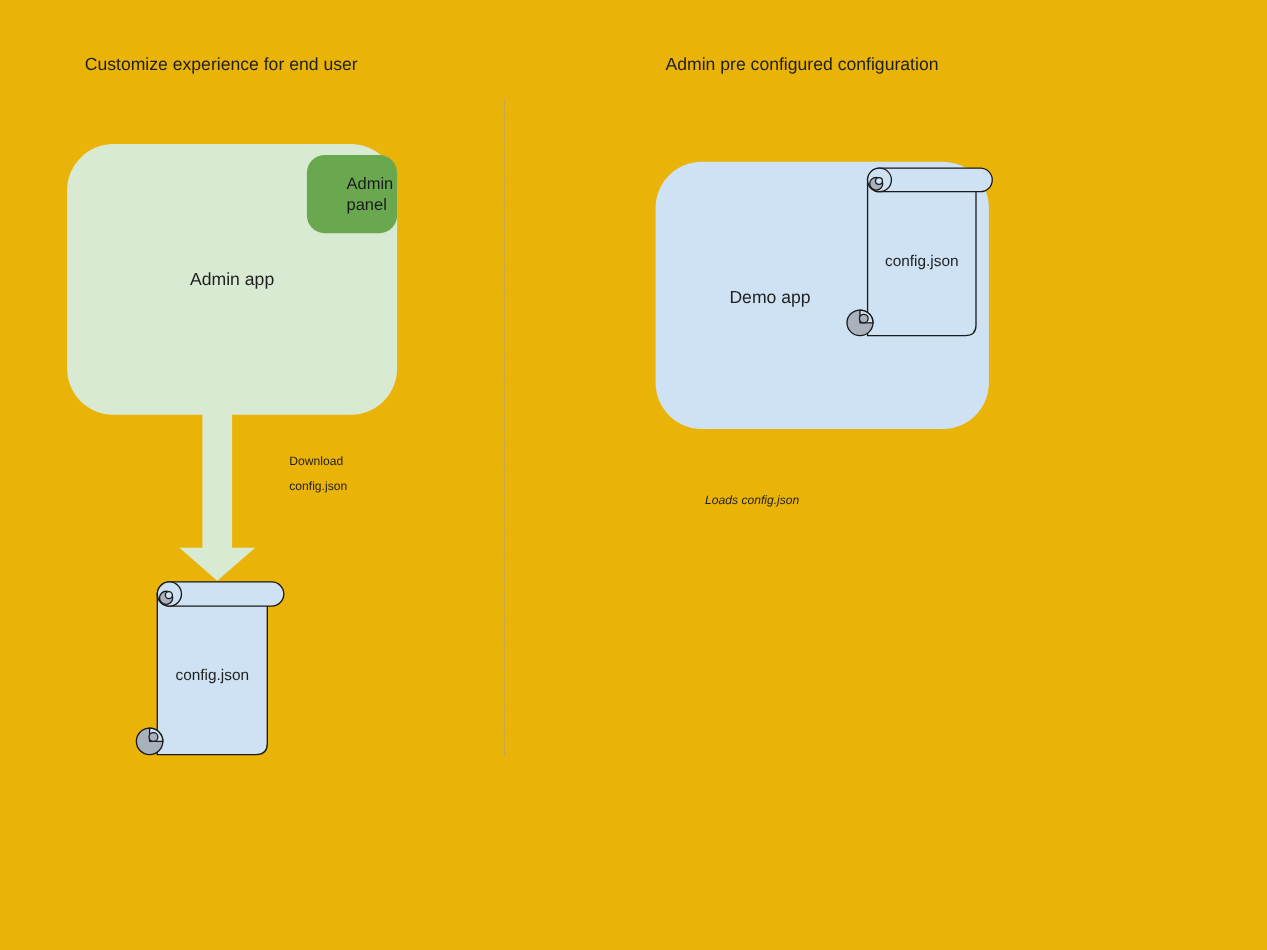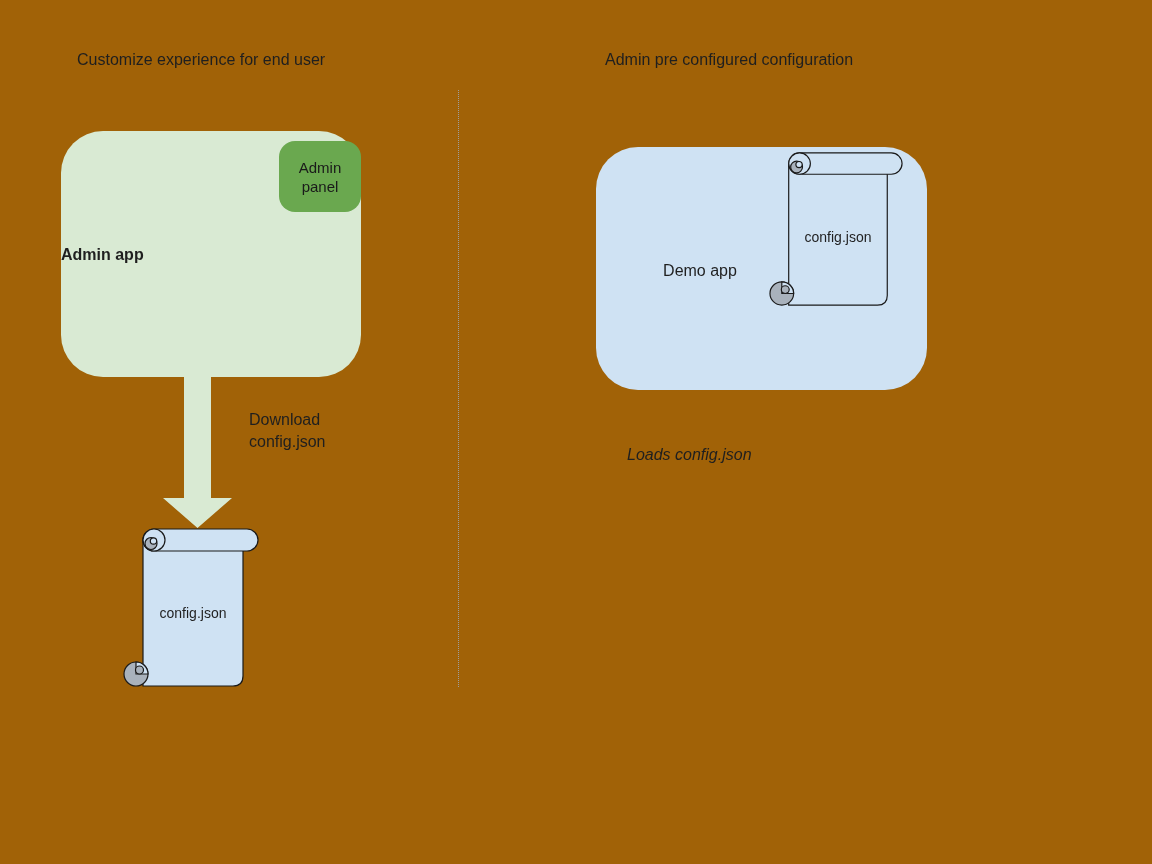--- a/index.html
+++ b/index.html
@@ -7,46 +7,46 @@
     --green:#6aa84f;
     --light-blue:#cfe2f3;
     --curl-gray:#a9b2bc;
     --outline:#1a1a1a;
     --text:#1f1f1f;
     --divider:#9e9e9e;
   }
   *{margin:0;padding:0;box-sizing:border-box;}
   html,body{background:#ffffff;}
   body{font-family:"Liberation Sans","DejaVu Sans",sans-serif;color:var(--text);}
-  .canvas{position:relative;width:1152px;height:864px;background:#a16207;overflow:hidden;}
+  .canvas{position:relative;width:1152px;height:864px;background:#eab308;overflow:hidden;}
 
   .panel-title{position:absolute;font-size:16px;line-height:20px;color:var(--text);}
   .title-left{left:77px;top:50px;}
   .title-right{left:605px;top:50px;}
 
   .divider{position:absolute;left:458px;top:90px;height:597px;width:0;
            border-left:1px dotted var(--divider);}
 
   .admin-app{position:absolute;left:61px;top:131px;width:300px;height:246px;
              background:var(--light-green);border-radius:42px;}
-  .admin-app-label{position:absolute;left:0;top:114px;width:100%;text-align:left;
-                   font-size:16px;line-height:20px;font-weight:bold;}
+  .admin-app-label{position:absolute;left:0;top:114px;width:100%;text-align:center;
+                   font-size:16px;line-height:20px;}
   .admin-panel{position:absolute;left:218px;top:10px;width:82px;height:71px;
                background:var(--green);border-radius:16px;
                display:flex;align-items:center;justify-content:center;}
-  .admin-panel-label{font-size:15px;line-height:19px;text-align:center;color:#1a1a1a;}
+  .admin-panel-label{font-size:15px;line-height:19px;color:#1a1a1a;margin-left:36px;}
 
   .arrow-svg{position:absolute;left:160px;top:376px;}
   .arrow-fill{fill:var(--light-green);}
 
-  .caption{position:absolute;font-size:16px;line-height:22px;white-space:pre-line;}
+  .caption{position:absolute;font-size:11px;line-height:22px;white-space:pre-line;margin-left:14px;}
   .download-caption{left:249px;top:409px;}
   .loads-caption{left:627px;top:445px;line-height:20px;font-style:italic;}
 
-  .demo-app{position:absolute;left:596px;top:147px;width:331px;height:243px;
+  .demo-app{position:absolute;left:596px;top:147px;width:303px;height:243px;
             background:var(--light-blue);border-radius:42px;}
   .demo-app-label{position:absolute;left:0;top:114px;width:208px;text-align:center;
                   font-size:16px;line-height:20px;}
 
   .scroll-svg{position:absolute;}
   .scroll-left{left:122px;top:527px;}
   .scroll-right{left:768px;top:151px;}
   .sb{fill:var(--light-blue);stroke:var(--outline);stroke-width:1.2;}
   .sg{fill:var(--curl-gray);stroke:var(--outline);stroke-width:1.2;}
 

